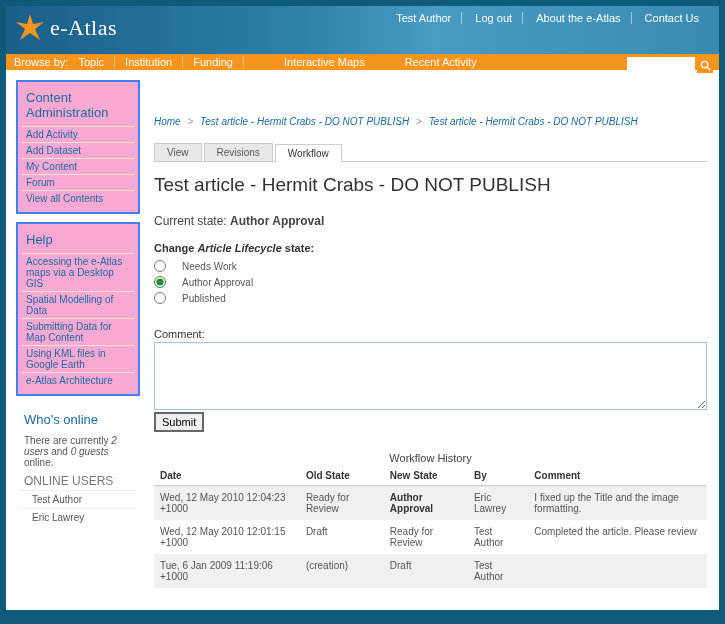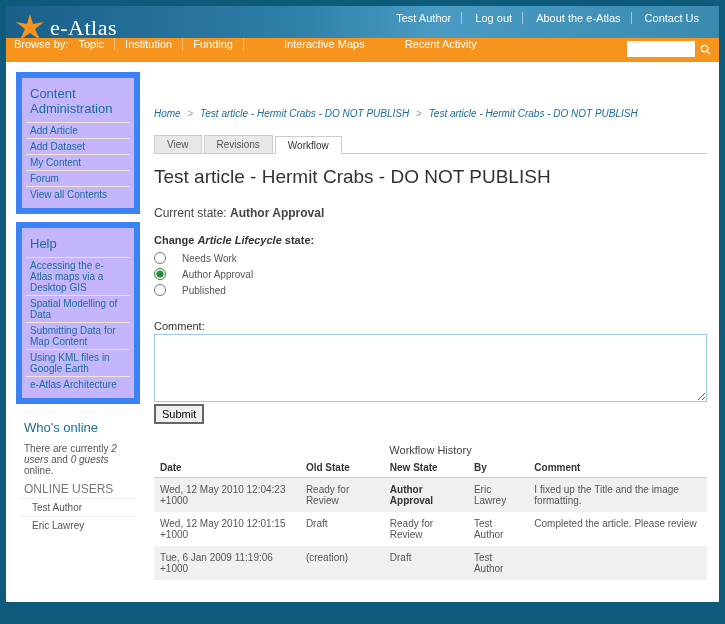--- a/index.html
+++ b/index.html
@@ -1,36 +1,36 @@
 <!DOCTYPE html>
 <html><head>
 <meta charset="utf-8">
 <style>
 * { box-sizing: border-box; margin: 0; padding: 0; }
 body { font-family: Verdana, Arial, sans-serif; font-size: 11px; background: #0d5a7a; padding: 6px; color: #333; }
 .page { width: 713px; background: #fff; position: relative; }
-.header { height: 32px; background: linear-gradient(90deg, #1a5f8a 0%, #2e7fa8 40%, #4a9bc4 60%, #3a8ab0 100%); position: relative; color: #fff; }
+.header { height: 48px; background: linear-gradient(90deg, #1a5f8a 0%, #2e7fa8 40%, #4a9bc4 60%, #3a8ab0 100%); position: relative; color: #fff; }
 .logo { position: absolute; left: 8px; top: 6px; display: flex; align-items: center; gap: 4px; }
 .star { width: 32px; height: 32px; }
 .logo-text { font-size: 22px; font-weight: normal; letter-spacing: 0.5px; font-family: Georgia, serif; }
 .top-links { position: absolute; right: 10px; top: 6px; font-size: 11px; }
 .top-links a { color: #fff; text-decoration: none; padding: 0 10px; border-right: 1px solid rgba(255,255,255,0.5); }
 .top-links a:last-child { border-right: none; }
-.navbar { background: #f7941d; height: 24px; display: flex; align-items: flex-start; padding: 0 8px; color: #fff; font-size: 11px; position: relative; }
+.navbar { background: #f7941d; height: 16px; display: flex; align-items: center; padding: 0 8px; color: #fff; font-size: 11px; position: relative; }
 .navbar .browse { color: #fff; }
 .navbar a { color: #fff; text-decoration: none; padding: 0 10px; border-right: 1px solid rgba(255,255,255,0.4); }
 .navbar a:last-of-type { border-right: none; }
 .navbar .imaps { margin-left: 30px; border: none; }
 .navbar .ract { margin-left: 20px; border: none; }
 .search-box { position: absolute; right: 6px; top: 3px; display: flex; align-items: center; }
 .search-box input { width: 68px; height: 16px; border: none; font-size: 10px; padding: 0 4px; }
 .search-btn { width: 16px; height: 16px; background: #f7941d; border: none; margin-left: 2px; display: flex; align-items: center; justify-content: center; cursor: pointer; }
 .body { display: flex; padding: 10px 0 20px 10px; min-height: 540px; }
 .sidebar { width: 124px; flex-shrink: 0; }
-.block { background: #c4b5fd; border: 6px solid #3b82f6; margin-bottom: 8px; padding: 6px 4px; }
+.block { background: #f9a8d4; border: 2px solid #3b82f6; margin-bottom: 8px; padding: 6px 4px; }
 .block h3 { color: #1a6b9e; font-size: 13px; font-weight: normal; padding: 2px 4px 6px; }
 .block a { display: block; color: #1a6b9e; padding: 2px 4px; font-size: 10px; text-decoration: none; border-top: 1px solid #f0e5cc; }
 .block a:first-of-type { border-top: 1px solid #f0e5cc; }
 .online-block { padding: 6px 4px; }
 .online-block h3 { color: #1a6b9e; font-size: 13px; font-weight: normal; padding: 2px 4px 6px; }
 .online-text { font-size: 10px; padding: 2px 4px; color: #555; }
 .online-text em { font-style: italic; }
 .online-users-lbl { font-size: 12px; padding: 4px 4px 2px; color: #777; }
 .online-user { font-size: 10px; color: #555; padding: 3px 4px 3px 12px; border-top: 1px solid #eee; }
 .main { flex: 1; padding: 0 12px 0 14px; }
@@ -93,21 +93,21 @@
             <line x1="8" y1="8" x2="11" y2="11" stroke="#fff" stroke-width="1.5"></line>
           </svg>
       </button>
     </div>
   </div>
 
   <div class="body">
     <div class="sidebar">
       <div class="block">
         <h3>Content Administration</h3>
-        <a>Add Article</a>
+        <a>Add Activity</a>
         <a>Add Dataset</a>
         <a>My Content</a>
         <a>Forum</a>
         <a>View all Contents</a>
       </div>
       <div class="block">
         <h3>Help</h3>
         <a>Accessing the e-Atlas maps via a Desktop GIS</a>
         <a>Spatial Modelling of Data</a>
         <a>Submitting Data for Map Content</a>

